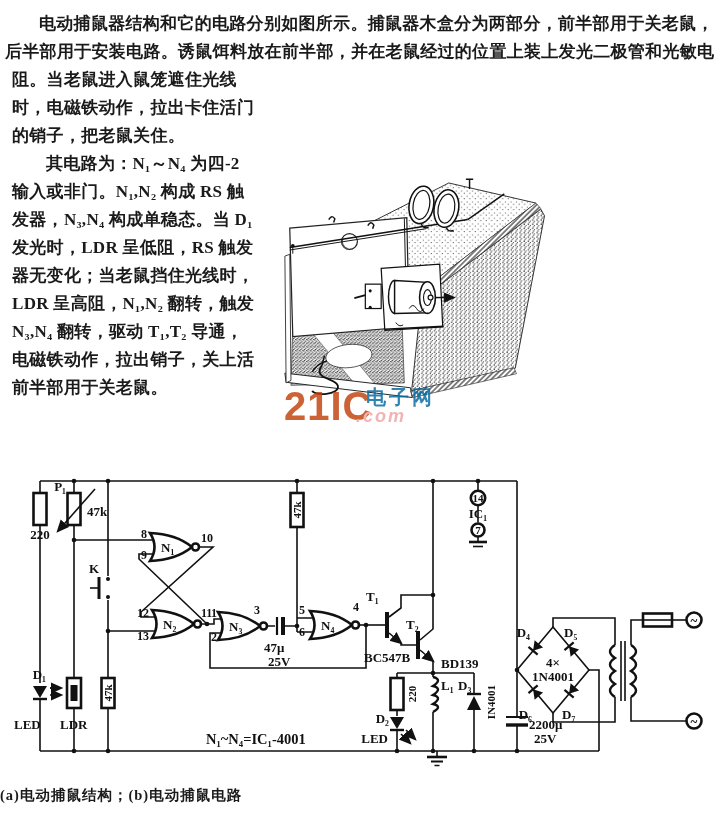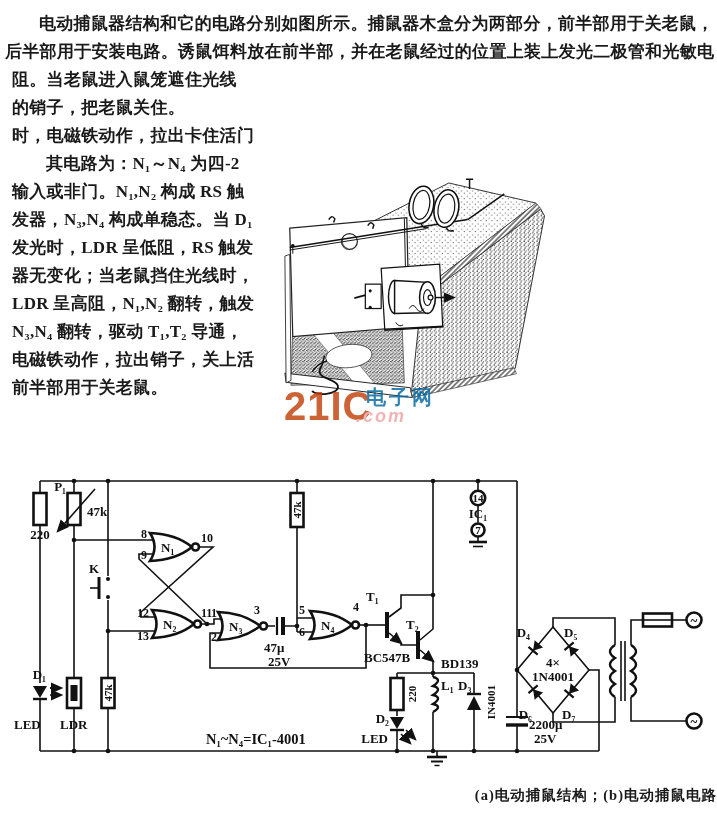--- a/index.html
+++ b/index.html
@@ -5,21 +5,21 @@
   html,body{margin:0;padding:0;background:#e8e8e8;}
   .page{position:relative;width:717px;height:821px;background:#fff;overflow:hidden;
         font-family:"Liberation Serif",serif;color:#1a1a1a;}
   
   .t-full{position:absolute;left:5px;top:10px;width:698px;}
   .t-col{position:absolute;left:12px;top:66px;width:288px;}
   .tline{height:28px;line-height:28px;font-size:17px;font-weight:700;
          letter-spacing:0.3px;white-space:nowrap;}
   .indent{text-indent:2em;}
   
-  .caption{position:absolute;top:786px;left:0;width:717px;text-align:right;
+  .caption{position:absolute;top:786px;left:0;width:717px;text-align:left;
            font-size:14.5px;font-weight:700;letter-spacing:1px;}
   
   .watermark{position:absolute;left:284px;top:384px;width:180px;height:56px;
              opacity:.82;pointer-events:none;font-family:"Liberation Sans",sans-serif;}
   .wm-brand{position:absolute;left:0;top:2px;font-size:40px;font-weight:900;
             color:#c2410c;letter-spacing:1px;line-height:40px;}
   .wm-cn{position:absolute;left:82px;top:0;font-size:20px;font-weight:700;
          color:#0369a1;letter-spacing:3px;}
   .wm-com{position:absolute;left:72px;top:22px;font-size:18px;font-weight:700;
           font-style:italic;color:#eda4a4;letter-spacing:2px;}
@@ -40,22 +40,22 @@
 <body>
 
 <div class="page">
 
   <div class="t-full">
     <div class="tline indent">电动捕鼠器结构和它的电路分别如图所示。捕鼠器木盒分为两部分，前半部用于关老鼠，</div>
     <div class="tline">后半部用于安装电路。诱鼠饵料放在前半部，并在老鼠经过的位置上装上发光二极管和光敏电</div>
   </div>
   <div class="t-col">
     <div class="tline">阻。当老鼠进入鼠笼遮住光线</div>
+    <div class="tline">时，电磁铁动作，拉出卡住活门</div>
     <div class="tline">的销子，把老鼠关住。</div>
-    <div class="tline">时，电磁铁动作，拉出卡住活门</div>
     <div class="tline indent">其电路为：N₁～N₄ 为四-2</div>
     <div class="tline">输入或非门。N₁,N₂ 构成 RS 触</div>
     <div class="tline">发器，N₃,N₄ 构成单稳态。当 D₁</div>
     <div class="tline">发光时，LDR 呈低阻，RS 触发</div>
     <div class="tline">器无变化；当老鼠挡住光线时，</div>
     <div class="tline">LDR 呈高阻，N₁,N₂ 翻转，触发</div>
     <div class="tline">N₃,N₄ 翻转，驱动 T₁,T₂ 导通，</div>
     <div class="tline">电磁铁动作，拉出销子，关上活</div>
     <div class="tline">前半部用于关老鼠。</div>
   </div>

